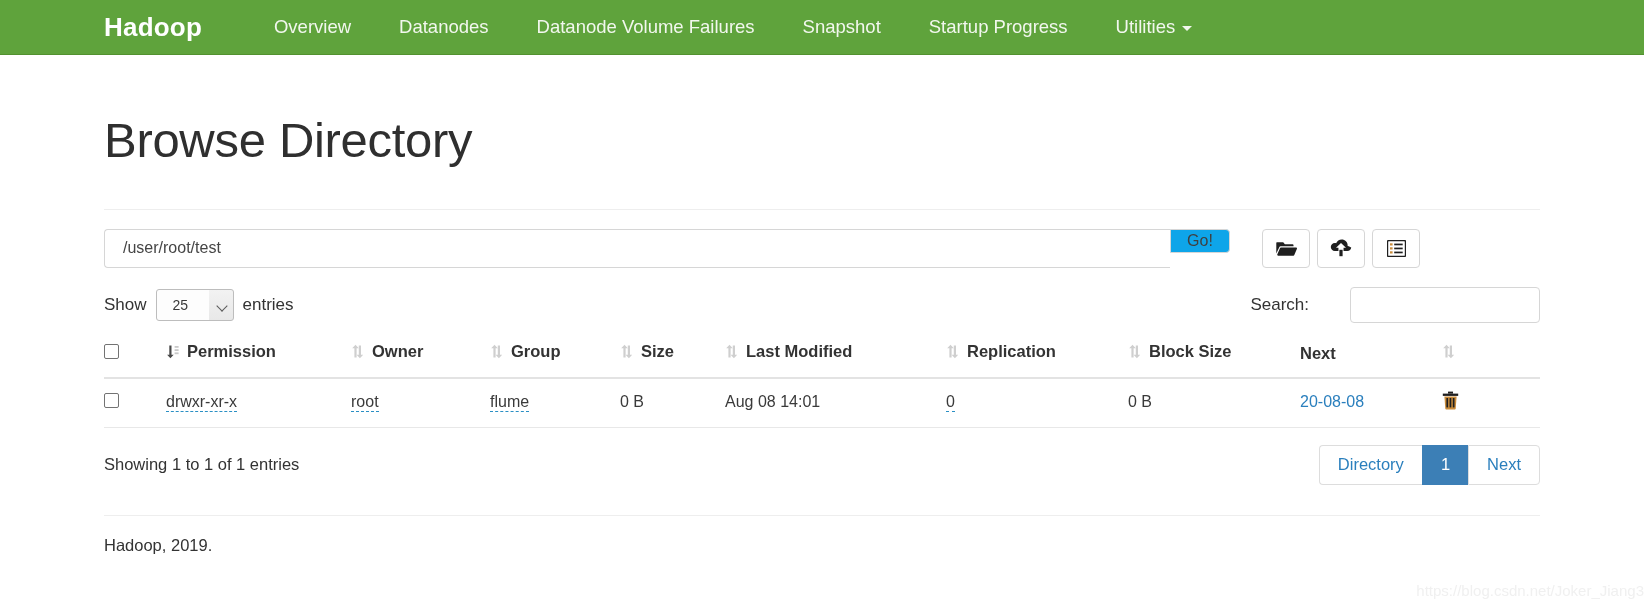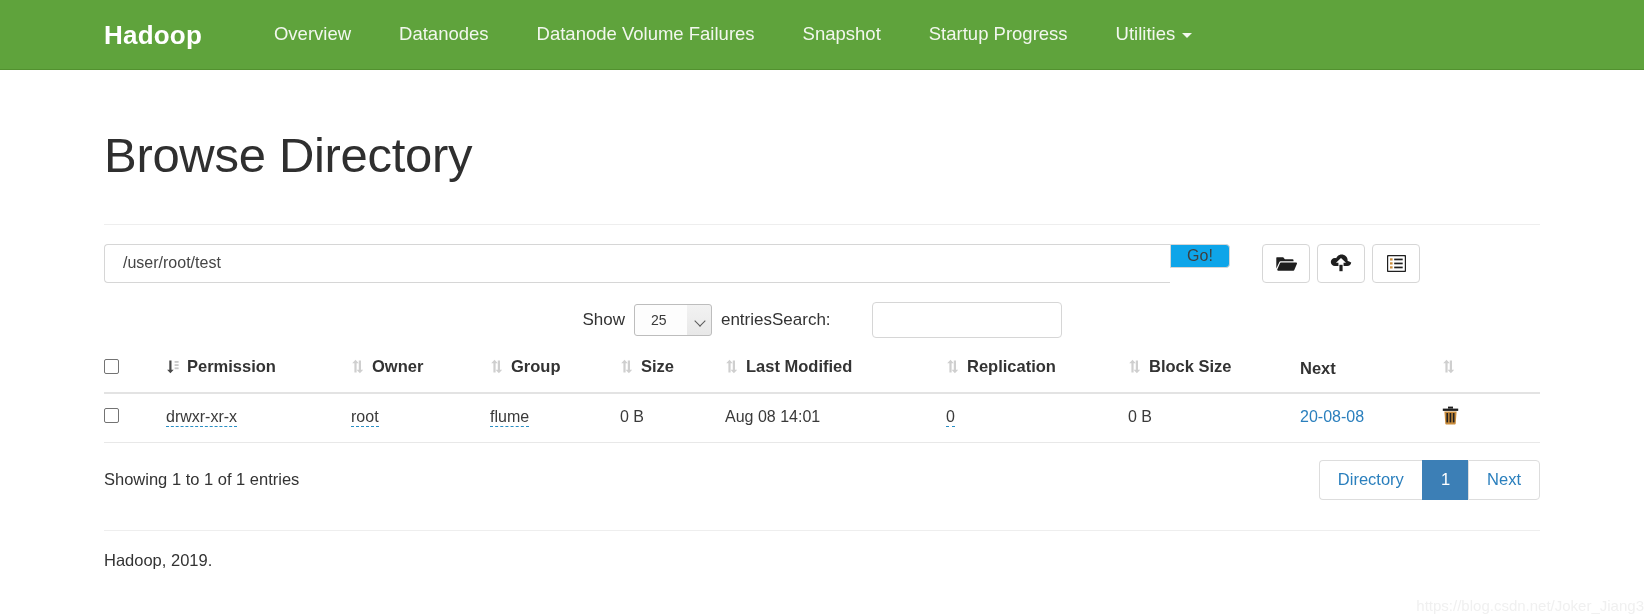--- a/index.html
+++ b/index.html
@@ -6,21 +6,21 @@
   html, body {
     margin: 0; padding: 0;
     width: 1644px; height: 615px;
     background: #ffffff;
     font-family: "Liberation Sans", sans-serif;
     overflow: hidden;
   }
 
   
   .navbar {
-    height: 70px;
+    height: 55px;
     background: #5fa33c;
     display: flex;
     align-items: center;
     padding-left: 104px;
     border-bottom: 1px solid #52912f;
   }
   .brand {
     color: #ffffff;
     font-size: 26px;
     font-weight: 600;
@@ -115,21 +115,21 @@
     cursor: pointer;
     padding: 0;
   }
   .icon-btn:last-child { margin-right: 0; }
   .icon-btn svg { display: block; }
 
   
   .controls {
     display: flex;
     align-items: center;
-    justify-content: center;
+    justify-content: space-between;
     margin-top: 19px;
   }
   .length-box { display: flex; align-items: center; }
   .ctl-label { font-size: 17px; color: #333; }
   .entries-select {
     margin: 0 9px;
     height: 32px;
     width: 78px;
     font-size: 14px;
     color: #3a3a3a;

